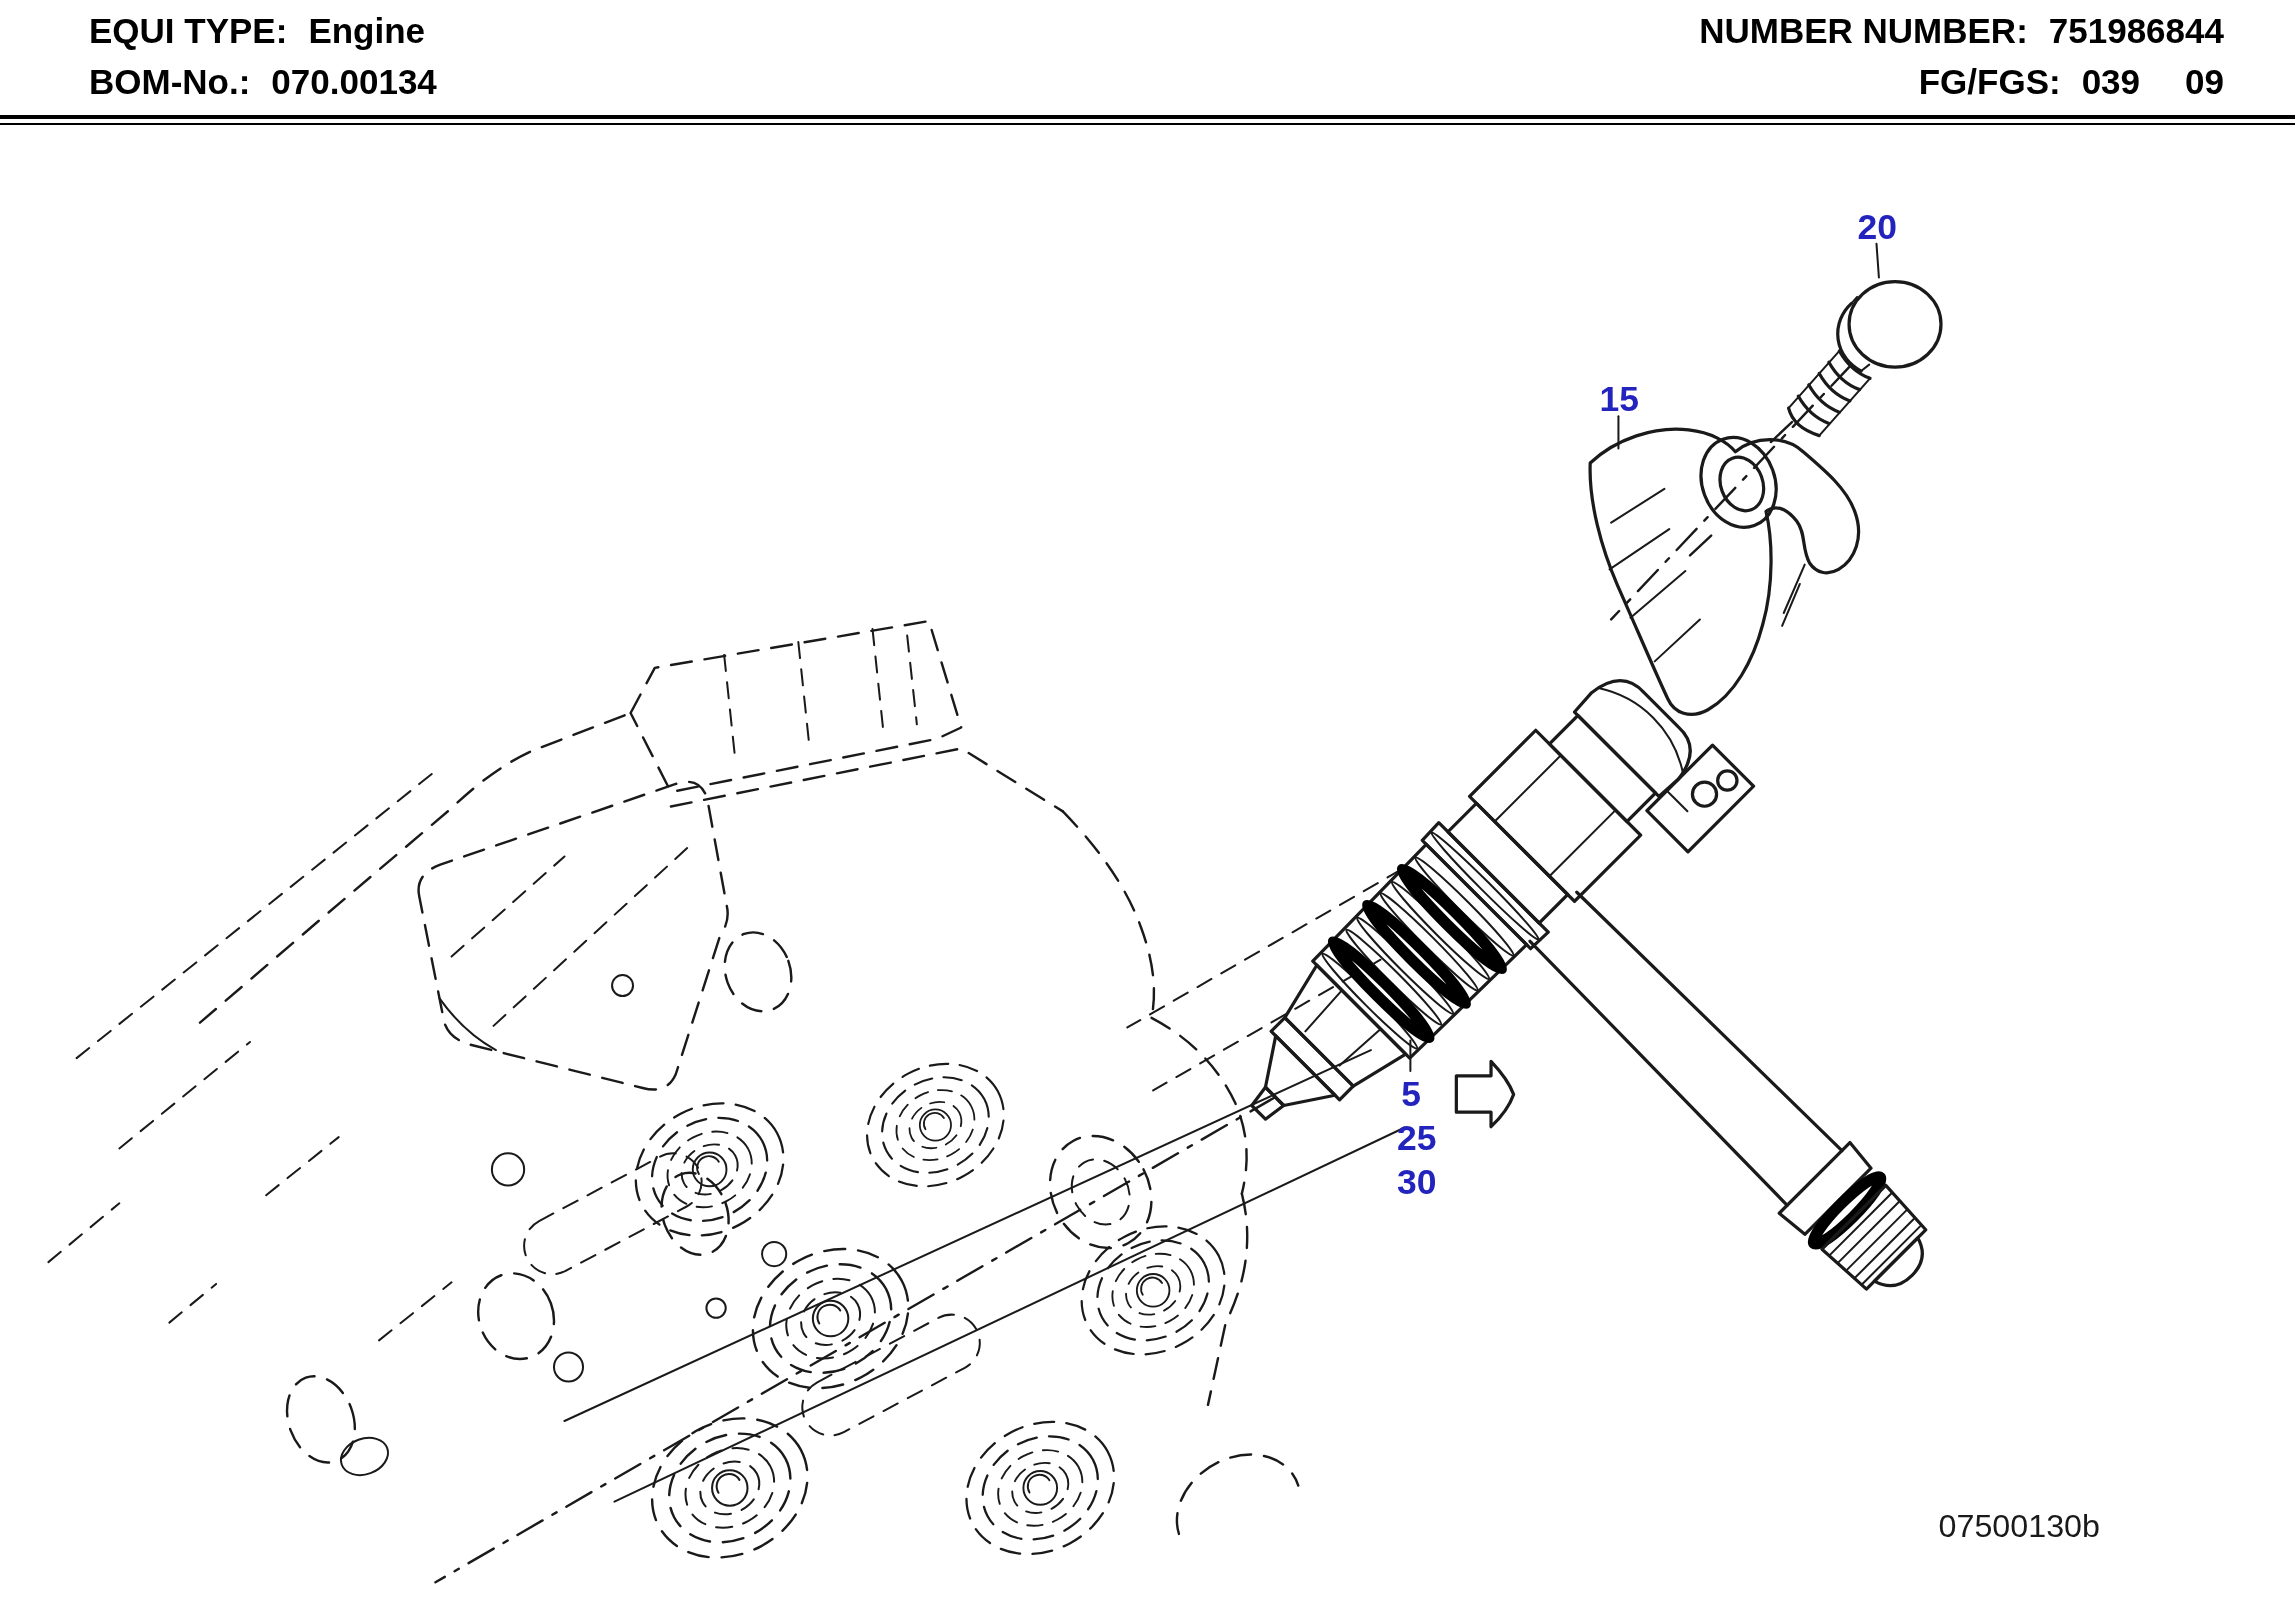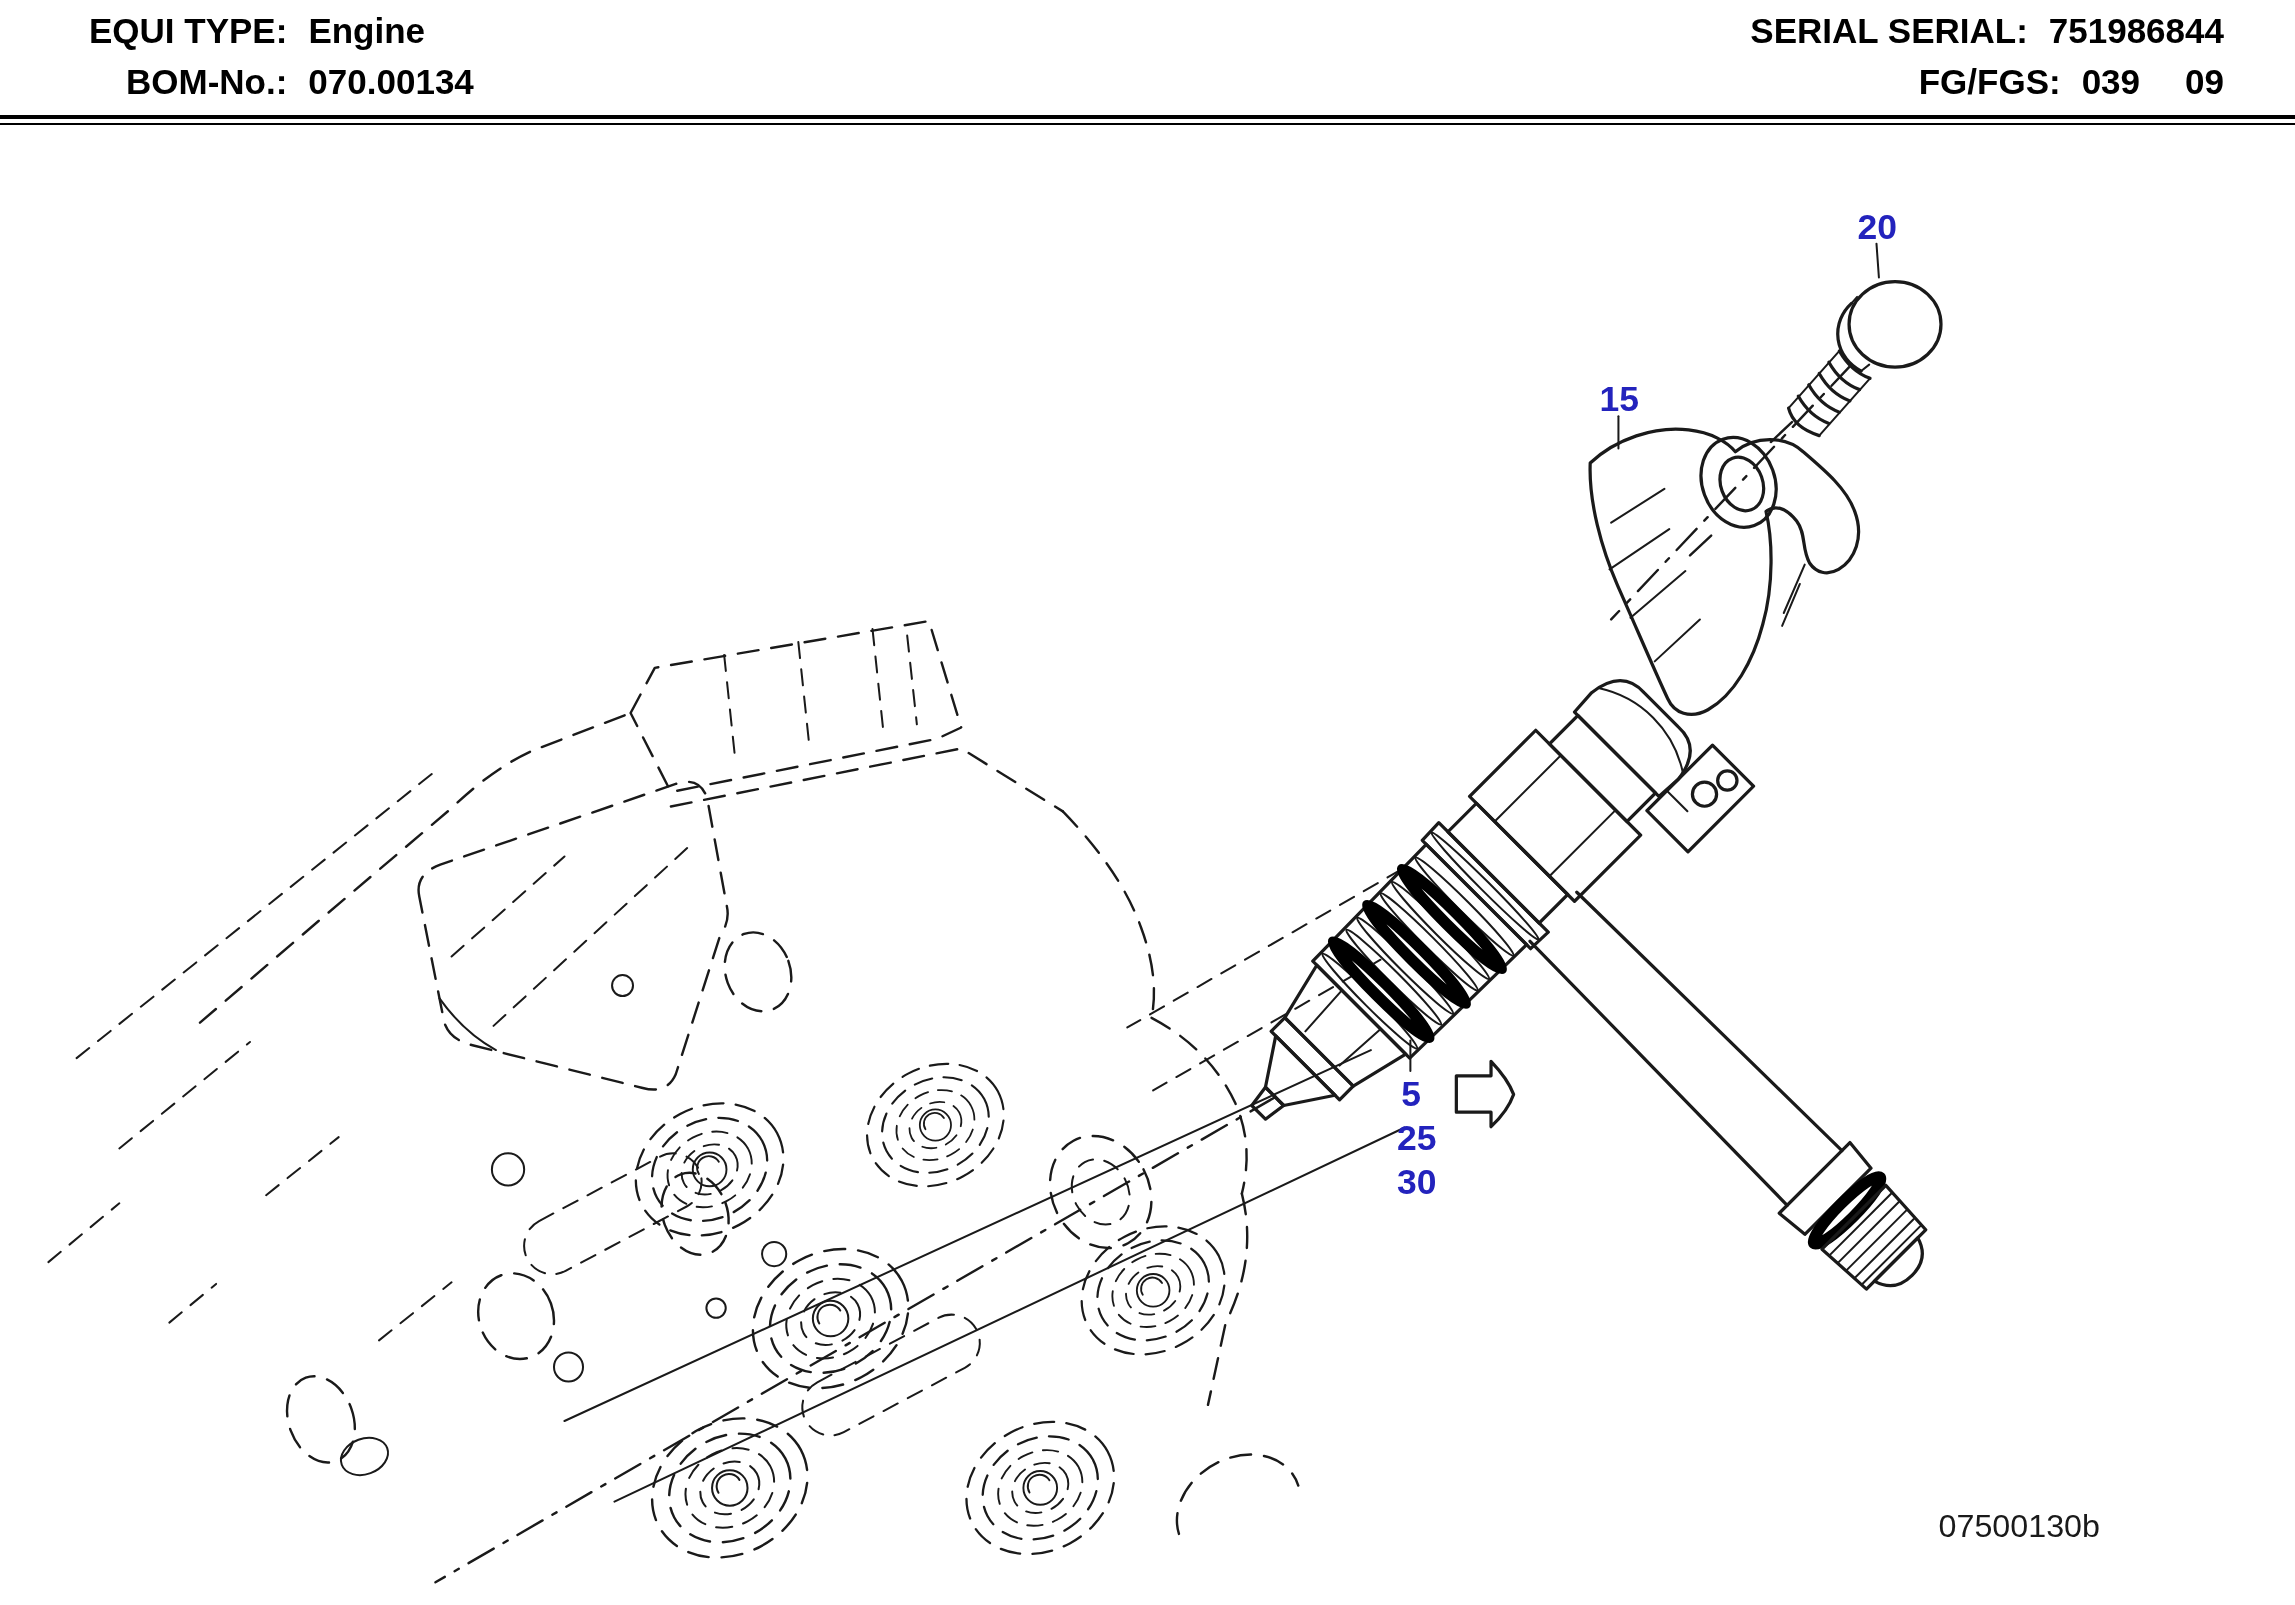--- a/index.html
+++ b/index.html
@@ -6,21 +6,21 @@
   .page{
     position:relative;width:2295px;height:1605px;background:#fff;overflow:hidden;
     font-family:"Liberation Sans", sans-serif;color:#000;
   }
   
   .hdr{position:absolute;top:0;left:0;width:100%;height:129px;}
   .hdr .line{position:absolute;height:52px;line-height:52px;font-size:35px;font-weight:bold;white-space:nowrap;}
   .hl{left:89px;}
   .hc{left:787px;width:568px;text-align:center;}
   .hr{right:71px;text-align:right;}
-  .r1{top:4.8px;} .r2{top:56px;margin-left:37px;}
+  .r1{top:4.8px;} .r2{top:56px;}
   .val{margin-left:21px;}
   .val2{margin-left:45px;}
   .rule-a{position:absolute;top:115px;left:0;width:100%;height:4px;background:#000;}
   .rule-b{position:absolute;top:123px;left:0;width:100%;height:1.6px;background:#000;}
   
   svg{position:absolute;left:0;top:0;}
   .sld{fill:none;stroke:#1a1a1a;stroke-width:4;stroke-linecap:round;stroke-linejoin:round;}
   .thin{fill:none;stroke:#1a1a1a;stroke-width:2.5;stroke-linecap:round;}
   .dsh{fill:none;stroke:#1a1a1a;stroke-width:3;stroke-linecap:round;stroke-linejoin:round;stroke-dasharray:26 16;}
   .dshthin{fill:none;stroke:#1a1a1a;stroke-width:2.5;stroke-linecap:round;stroke-dasharray:20 14;}
@@ -30,21 +30,21 @@
   .dwgnum{font-family:"Liberation Sans",sans-serif;font-size:40px;fill:#1a1a1a;}
 </style>
 </head>
 <body>
 
 <div class="page">
 
   <div class="hdr">
     <div class="line hl r1"><span>EQUI TYPE:</span><span class="val">Engine</span></div>
     <div class="line hl r2"><span>BOM-No.:</span><span class="val">070.00134</span></div>
-    <div class="line hr r1"><span>SERIAL SERIAL:</span><span class="val">751986844</span></div>
+    <div class="line hr r1"><span>NUMBER NUMBER:</span><span class="val">751986844</span></div>
     <div class="line hr r2"><span>FG/FGS:</span><span class="val">039</span><span class="val2">09</span></div>
     <div class="rule-a"></div>
     <div class="rule-b"></div>
   </div>
 
   <svg width="2295" height="1605" viewBox="0 0 2846 1990">
 
     <defs>
 
       <g id="spring">

